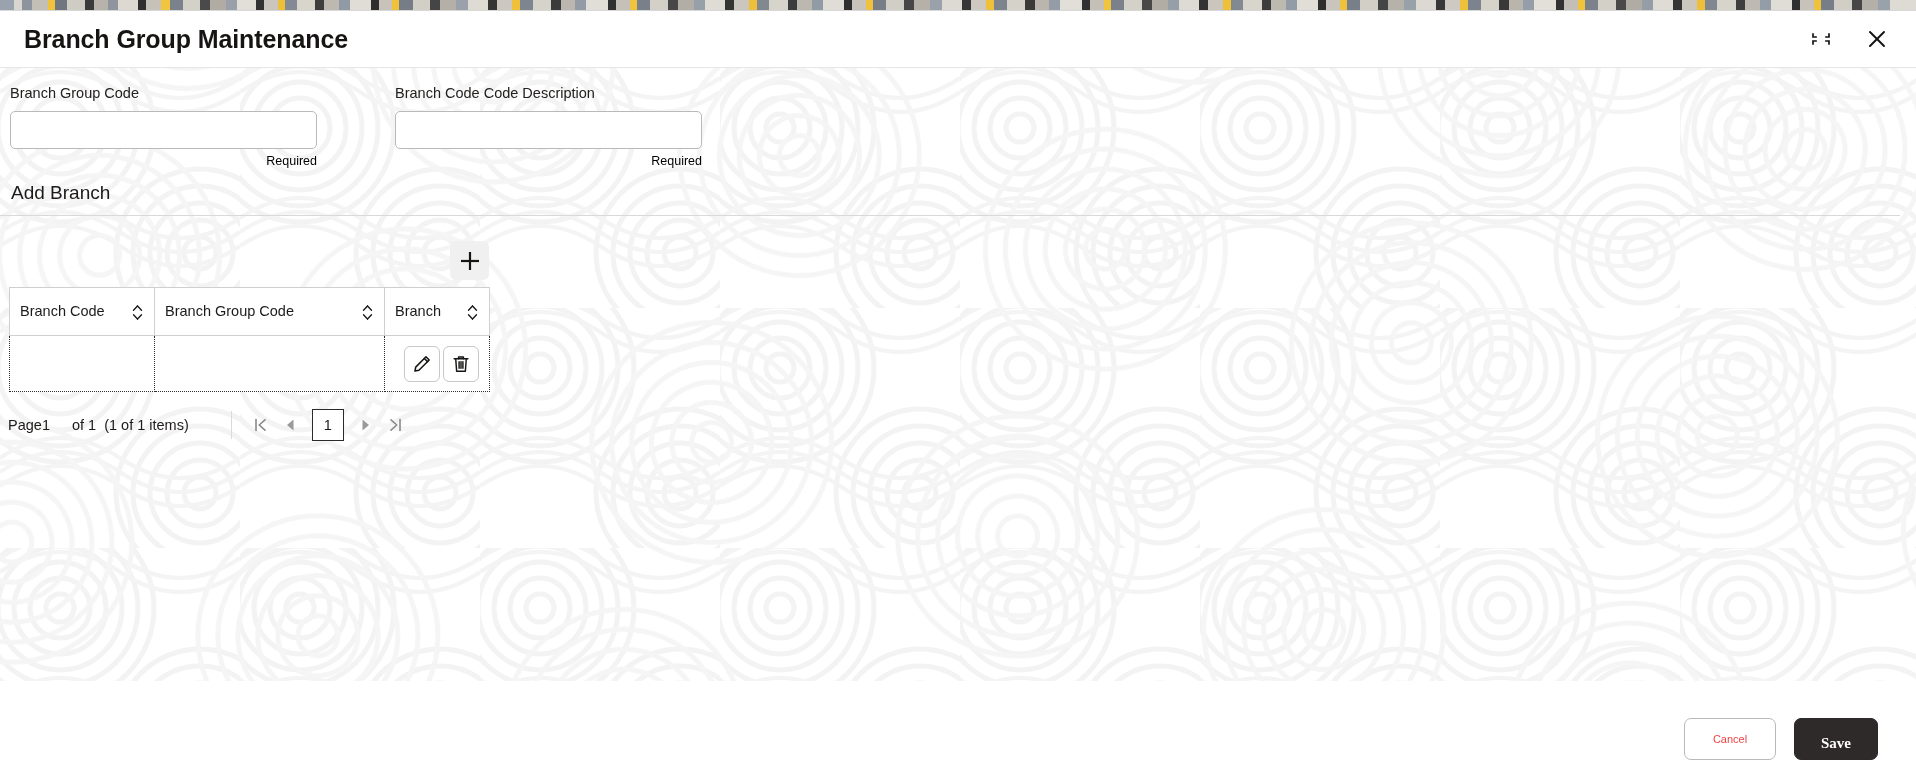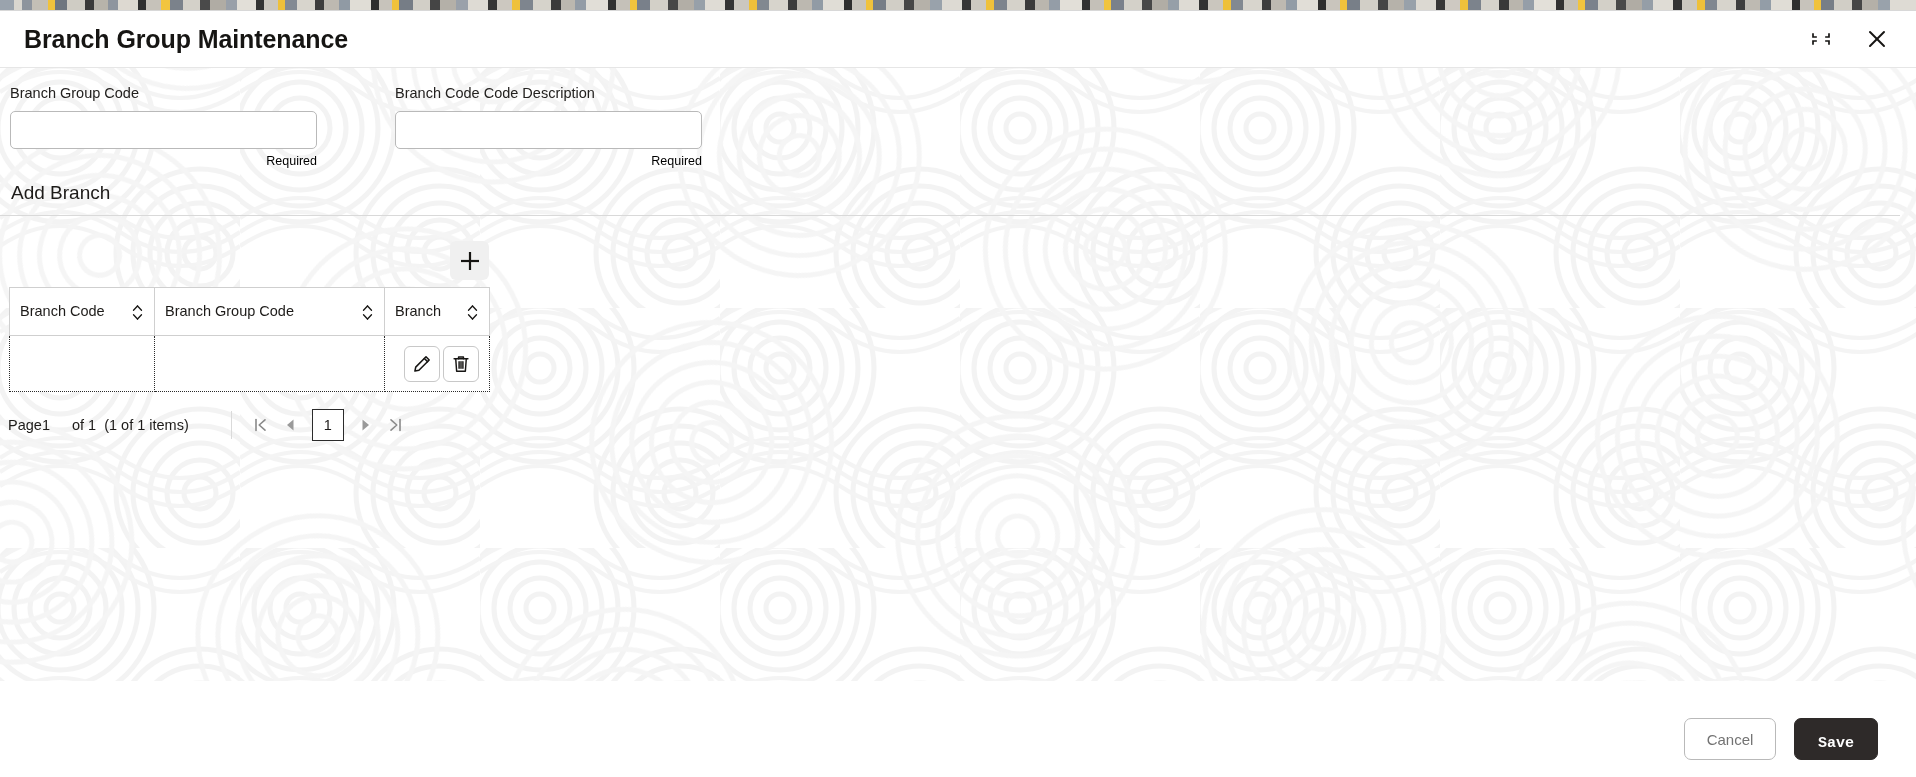--- a/index.html
+++ b/index.html
@@ -286,36 +286,36 @@
     position: relative;
     z-index: 3;
   }
   #cancel-button {
     min-width: 92px;
     height: 42px;
     padding: 0 20px;
     border: 1px solid #b9b9b9;
     border-radius: 7px;
     background: #ffffff;
-    color: #737373;
-    font-size: 15px;
+    color: #ef4444;
+    font-size: 11px;
     font-family: "Liberation Sans", sans-serif;
     cursor: pointer;
   }
   #save-button {
     min-width: 84px;
     height: 42px;
     padding: 16px 20px;
     border: 1px solid #2e2a29;
     border-radius: 7px;
     background: #2e2a29;
     color: #ffffff;
     font-size: 15px;
     font-weight: 600;
-    font-family: Liberation Mono, monospace;
+    font-family: Liberation Serif, serif;
     cursor: pointer;
   }
 </style>
 </head>
 <body>
 
 <div id="top-strip">
   <svg width="1916" height="11" viewBox="0 0 1916 11" xmlns="http://www.w3.org/2000/svg" aria-hidden="true">
     <rect x="0" y="0" width="1916" height="11" fill="#c9c5bd"></rect>
     <g>

